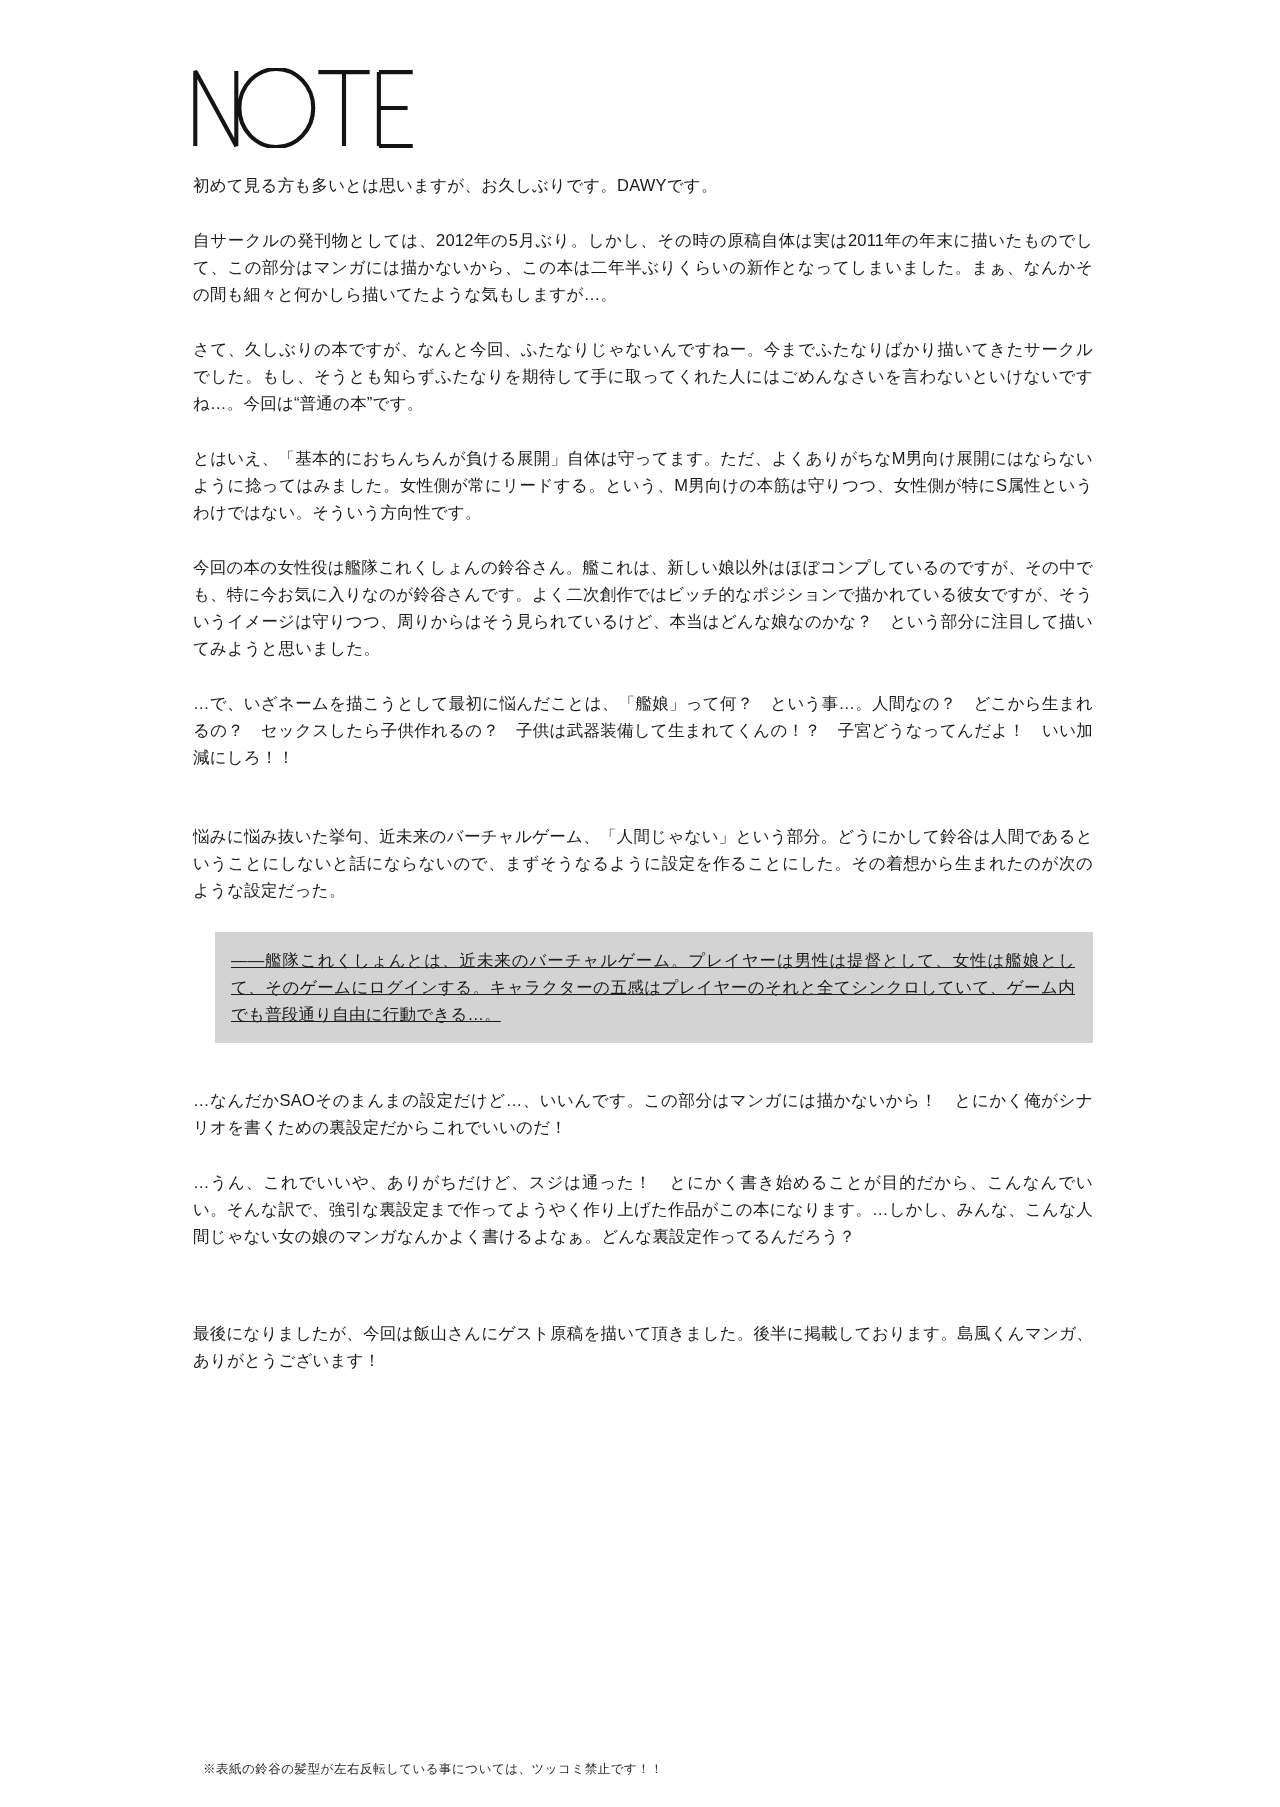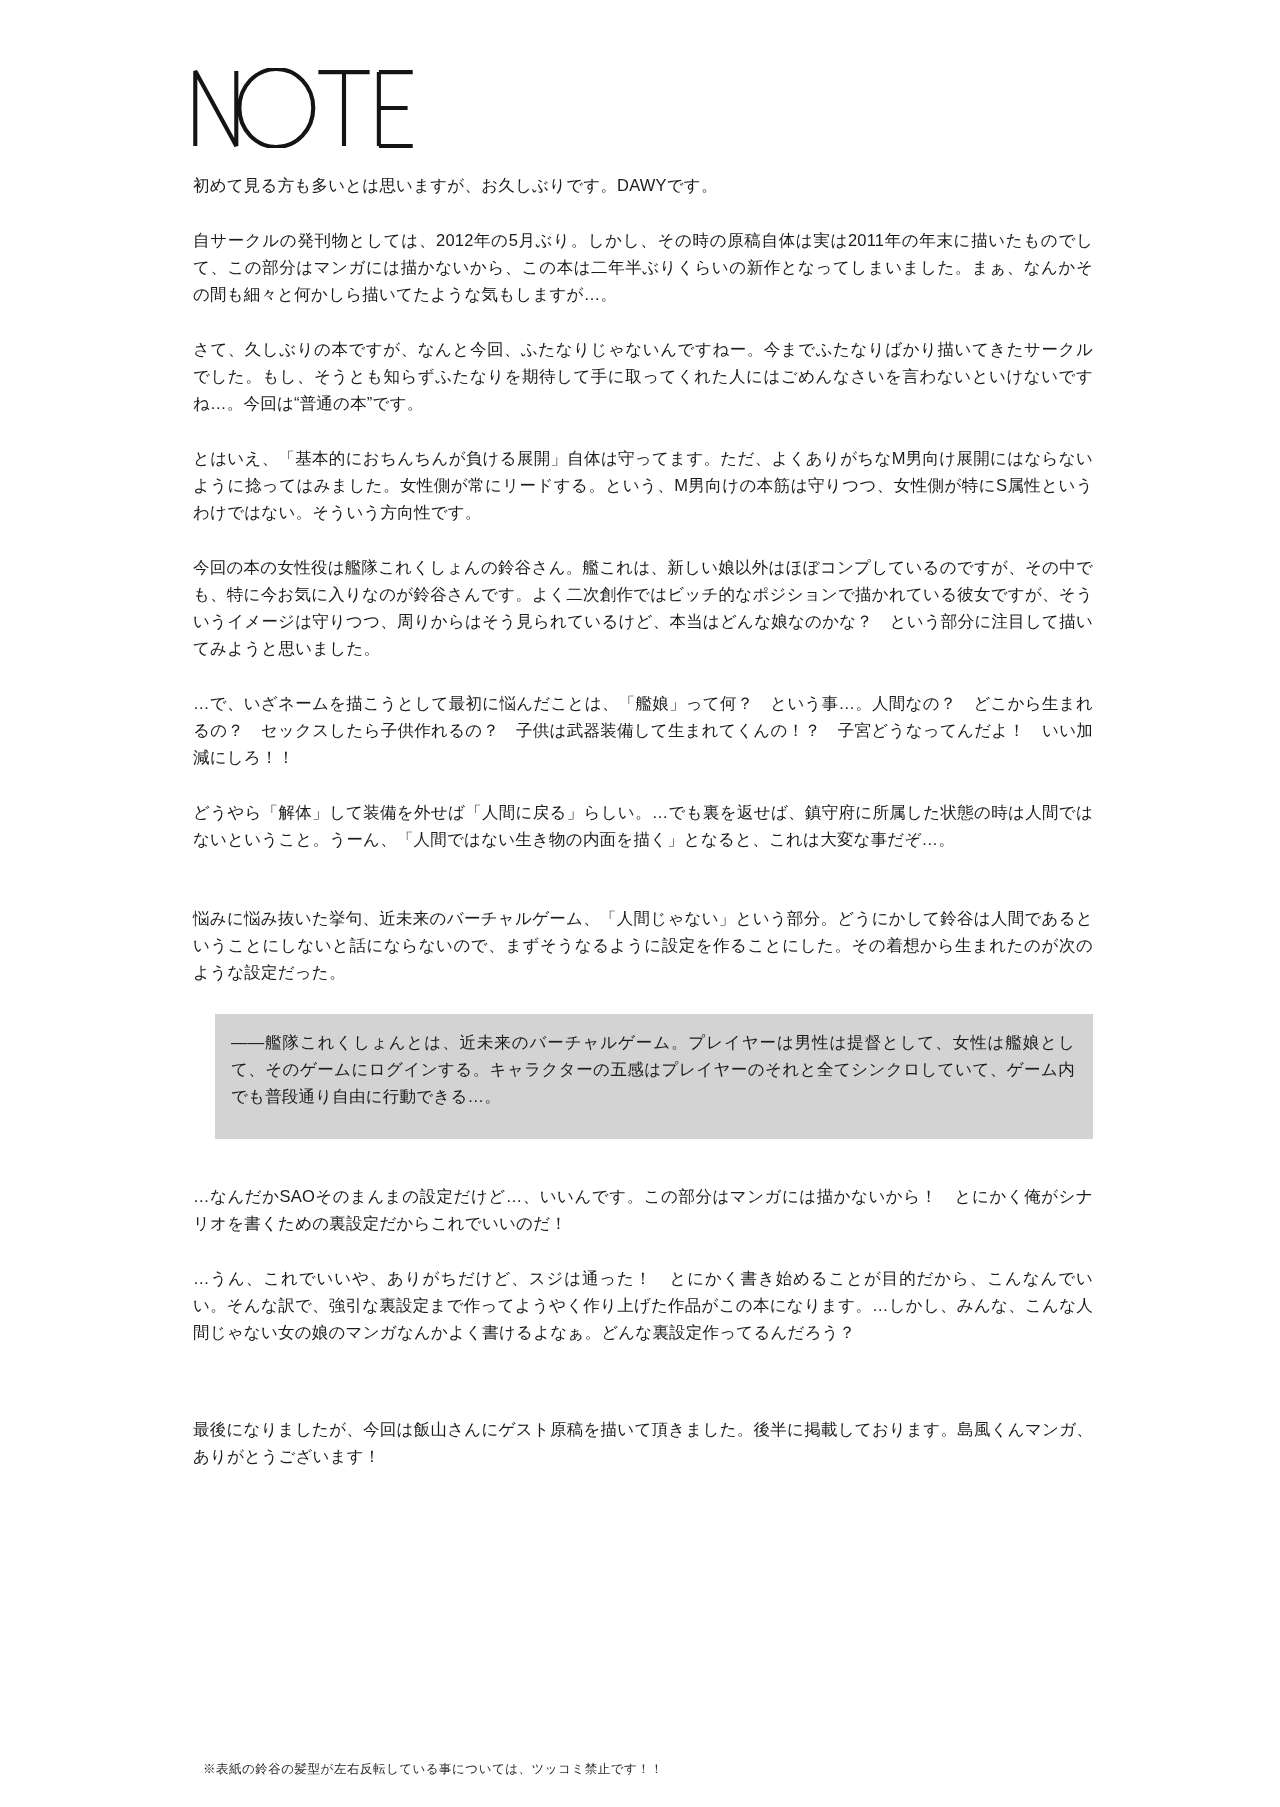--- a/index.html
+++ b/index.html
@@ -34,21 +34,22 @@
   }
   .para.gap-before{
     margin-top:52px;
   }
   .para.gap-after-lg{
     margin-bottom:70px;
   }
   .highlight{
     background:#d3d3d3;
     margin-left:22px;
-    padding:15px 18px 29px 16px;
+    padding:15px 18px 15px 16px;
+    text-decoration:underline;
   }
   .highlight.gap-after{
     margin-bottom:44px;
   }
   .footnote{
     position:absolute;
     left:203px;
     top:1714px;
     font-family:Liberation Serif, serif;
     font-size:12.5px;
@@ -85,21 +86,20 @@
     </svg>
   </div>
 
   <div class="content">
     <p class="para">初めて見る方も多いとは思いますが、お久しぶりです。DAWYです。</p>
     <p class="para">自サークルの発刊物としては、2012年の5月ぶり。しかし、その時の原稿自体は実は2011年の年末に描いたものでして、この部分はマンガには描かないから、この本は二年半ぶりくらいの新作となってしまいました。まぁ、なんかその間も細々と何かしら描いてたような気もしますが…。</p>
     <p class="para">さて、久しぶりの本ですが、なんと今回、ふたなりじゃないんですねー。今までふたなりばかり描いてきたサークルでした。もし、そうとも知らずふたなりを期待して手に取ってくれた人にはごめんなさいを言わないといけないですね…。今回は“普通の本”です。</p>
     <p class="para">とはいえ、「基本的におちんちんが負ける展開」自体は守ってます。ただ、よくありがちなM男向け展開にはならないように捻ってはみました。女性側が常にリードする。という、M男向けの本筋は守りつつ、女性側が特にS属性というわけではない。そういう方向性です。</p>
     <p class="para">今回の本の女性役は艦隊これくしょんの鈴谷さん。艦これは、新しい娘以外はほぼコンプしているのですが、その中でも、特に今お気に入りなのが鈴谷さんです。よく二次創作ではビッチ的なポジションで描かれている彼女ですが、そういうイメージは守りつつ、周りからはそう見られているけど、本当はどんな娘なのかな？　という部分に注目して描いてみようと思いました。</p>
     <p class="para">…で、いざネームを描こうとして最初に悩んだことは、「艦娘」って何？　という事…。人間なの？　どこから生まれるの？　セックスしたら子供作れるの？　子供は武器装備して生まれてくんの！？　子宮どうなってんだよ！　いい加減にしろ！！</p>
-    <p class="para">どうやら「解体」して装備を外せば「人間に戻る」らしい。…でも裏を返せば、鎮守府に所属した状態の時は人間ではないということ。うーん、「人間ではない生き物の内面を描く」となると、これは大変な事だぞ…。</p>
     <p class="para gap-before">悩みに悩み抜いた挙句、近未来のバーチャルゲーム、「人間じゃない」という部分。どうにかして鈴谷は人間であるということにしないと話にならないので、まずそうなるように設定を作ることにした。その着想から生まれたのが次のような設定だった。</p>
     <p class="para highlight gap-after">――艦隊これくしょんとは、近未来のバーチャルゲーム。プレイヤーは男性は提督として、女性は艦娘として、そのゲームにログインする。キャラクターの五感はプレイヤーのそれと全てシンクロしていて、ゲーム内でも普段通り自由に行動できる…。</p>
     <p class="para">…なんだかSAOそのまんまの設定だけど…、いいんです。この部分はマンガには描かないから！　とにかく俺がシナリオを書くための裏設定だからこれでいいのだ！</p>
     <p class="para gap-after-lg">…うん、これでいいや、ありがちだけど、スジは通った！　とにかく書き始めることが目的だから、こんなんでいい。そんな訳で、強引な裏設定まで作ってようやく作り上げた作品がこの本になります。…しかし、みんな、こんな人間じゃない女の娘のマンガなんかよく書けるよなぁ。どんな裏設定作ってるんだろう？</p>
     <p class="para">最後になりましたが、今回は飯山さんにゲスト原稿を描いて頂きました。後半に掲載しております。島風くんマンガ、ありがとうございます！</p>
   </div>
 
   <div class="footnote">※表紙の鈴谷の髪型が左右反転している事については、ツッコミ禁止です！！</div>
 
   <div class="page-number">04</div>

